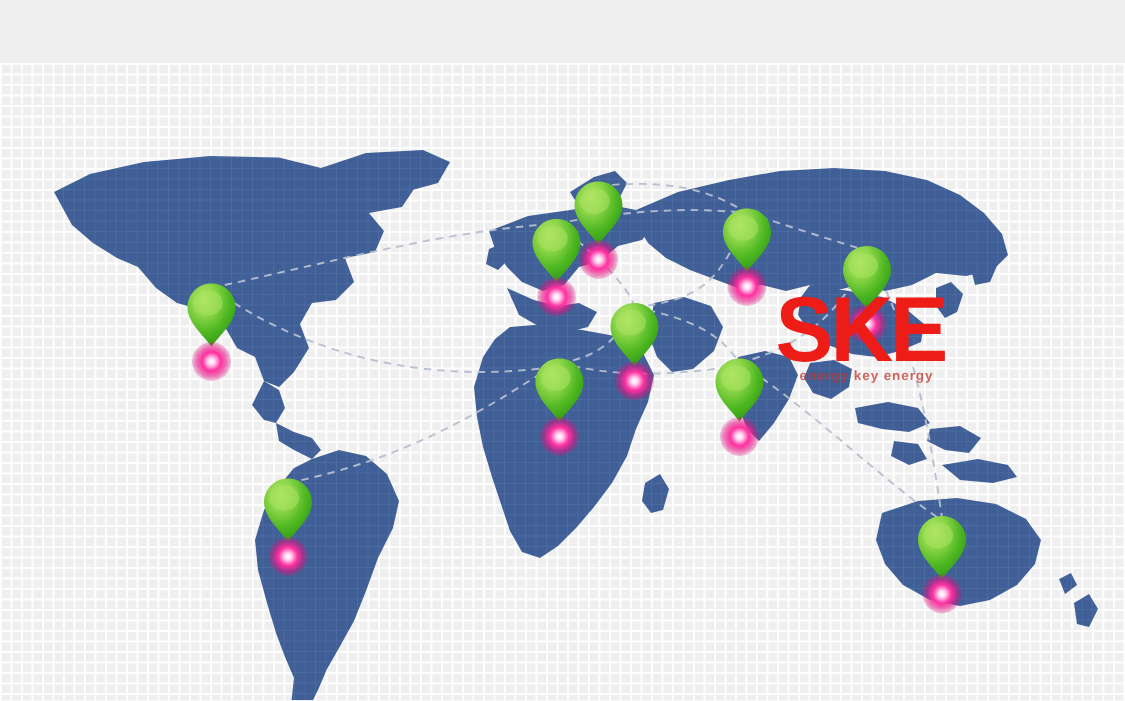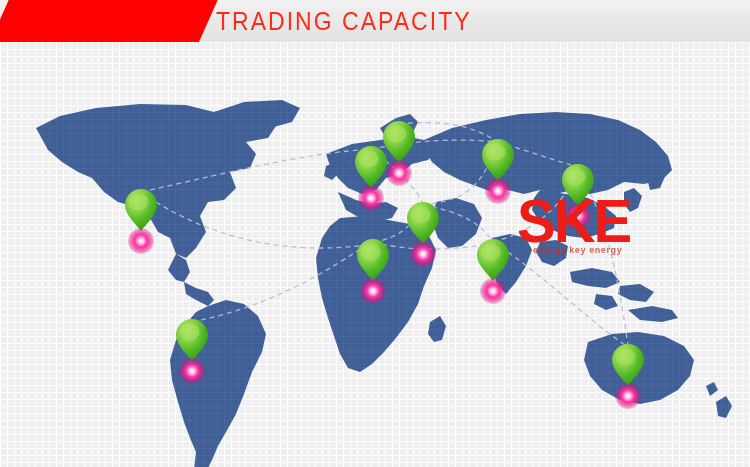--- a/index.html
+++ b/index.html
@@ -148,25 +148,20 @@
     letter-spacing: 0.6px;
     opacity: 0.75;
     white-space: nowrap;
   }
 </style>
 </head>
 <body>
 
 <div class="page">
 
-  <div class="header">
-    <div class="header-red-block"></div>
-    <div class="header-slash"></div>
-    <div class="header-title">TRADING CAPACITY</div>
-  </div>
 
   <div class="map-area">
 
     <svg class="map-svg" viewBox="0 0 750 425" preserveAspectRatio="none">
       <defs>
         <pattern id="landgrid" width="7" height="7" patternUnits="userSpaceOnUse">
           <rect width="7" height="7" fill="#3f5f96"></rect>
           <path d="M0 0 H7 M0 0 V7" stroke="#4f6ea3" stroke-width="0.9"></path>
         </pattern>
         <radialGradient id="pingrad" cx="35%" cy="26%" r="78%">

